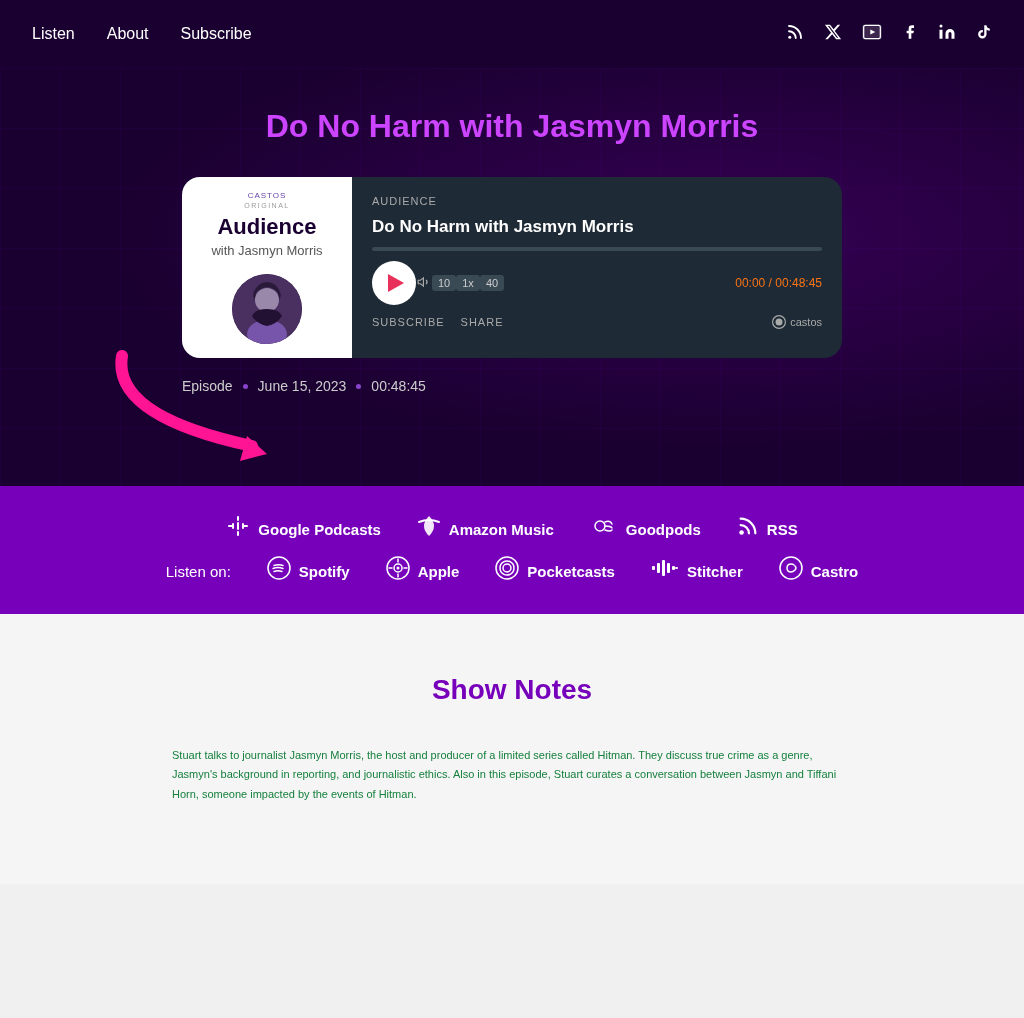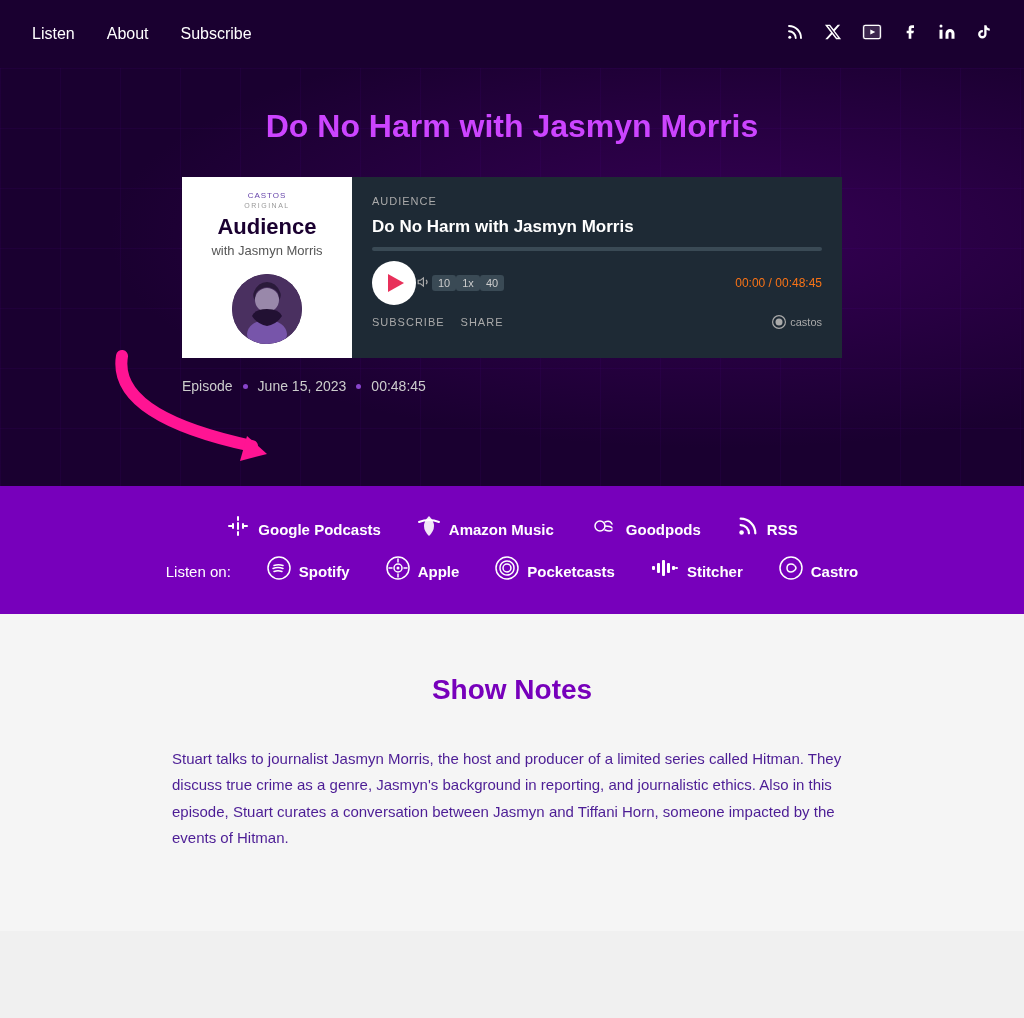--- a/index.html
+++ b/index.html
@@ -50,21 +50,21 @@
       font-size: 32px;
       font-weight: 700;
       color: #cc44ff;
       margin-bottom: 32px;
       position: relative;
     }
 
     
     .player-card {
       background: #1e2a35;
-      border-radius: 0;
+      border-radius: 18px;
       display: flex;
       overflow: hidden;
       max-width: 660px;
       margin: 0 auto;
       position: relative;
     }
     .player-cover {
       width: 170px;
       min-width: 170px;
       background: #fff;
@@ -290,23 +290,23 @@
       padding: 60px 120px 80px;
     }
     .show-notes-title {
       text-align: center;
       font-size: 28px;
       font-weight: 700;
       color: #7700bb;
       margin-bottom: 40px;
     }
     .show-notes-body {
-      font-size: 15px;
+      font-size: 11px;
       line-height: 1.75;
-      color: #4c1d95;
+      color: #15803d;
       max-width: 680px;
       margin: 0 auto;
     }
   </style>
 </head>
 <body>
 
 <nav class="nav">
   <div class="nav-left">
     <a>Listen</a>

